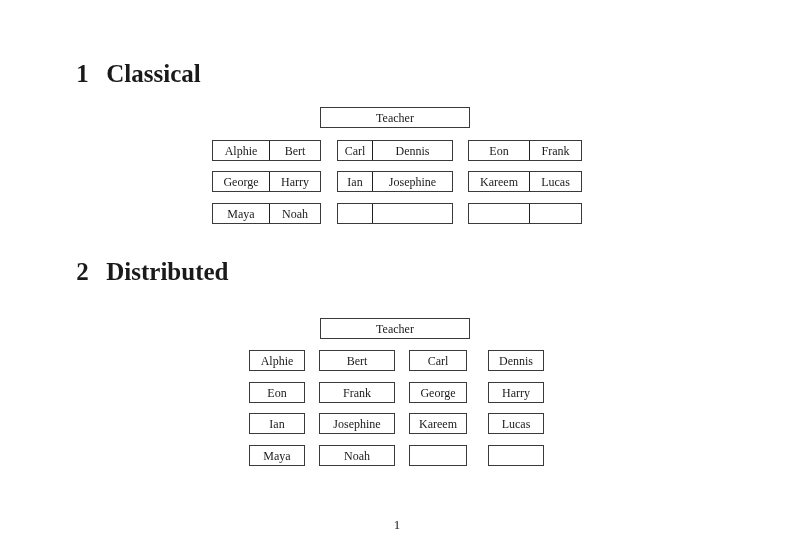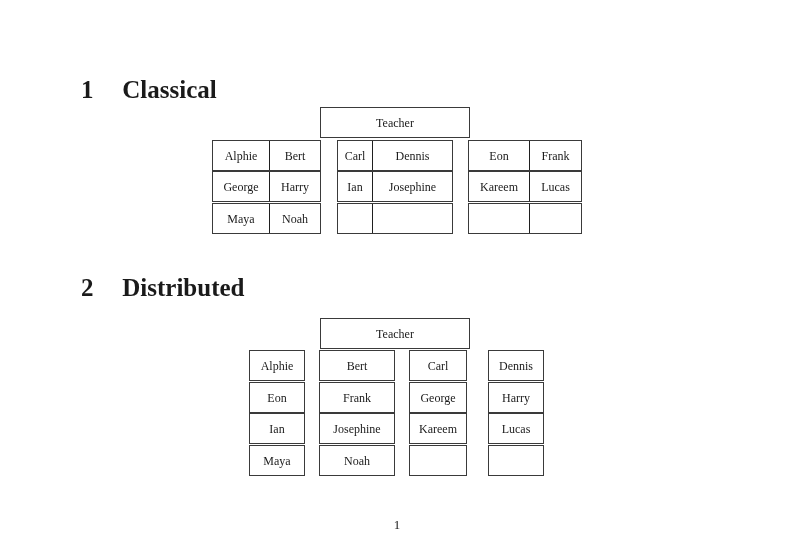--- a/index.html
+++ b/index.html
@@ -8,31 +8,32 @@
     width: 794px;
     height: 560px;
     background: #ffffff;
     font-family: "Liberation Serif", "DejaVu Serif", serif;
     color: #1a1a1a;
     overflow: hidden;
   }
   .sec-head {
     position: absolute;
     left: 65px;
-    margin: 16px;
+    margin: 0;
     font-size: 25px;
     font-weight: bold;
     line-height: 1;
     white-space: nowrap;
+    text-align: center;
   }
   .sec-num { display: inline-block; min-width: 35px; }
   .box {
     position: absolute;
     box-sizing: border-box;
-    height: 31px;
+    height: 21px;
     background: #ffffff;
     border: 1px solid #3a3a3a;
     display: flex;
     align-items: center;
     justify-content: center;
     font-size: 12px;
     line-height: 1;
     white-space: nowrap;
   }
   .desk { padding: 0; justify-content: flex-start; }

